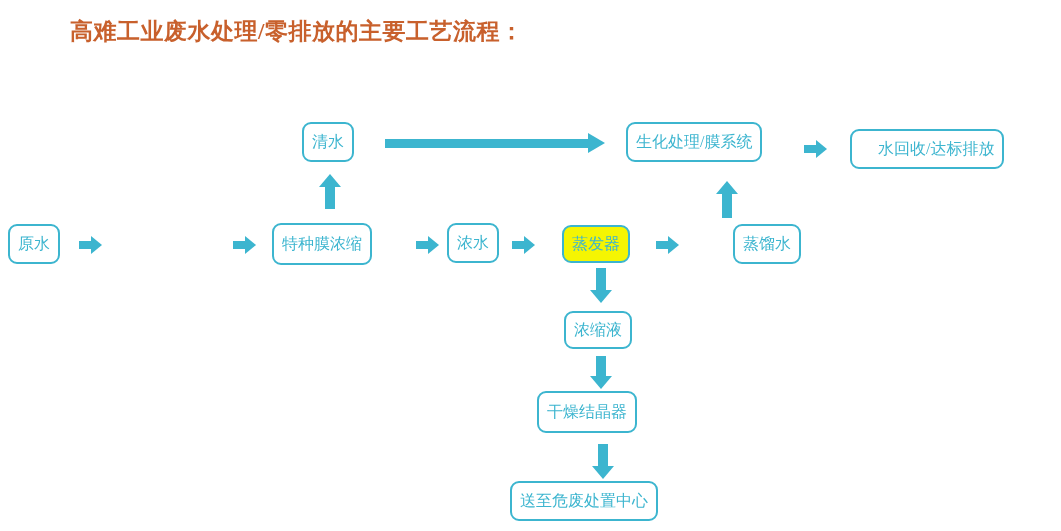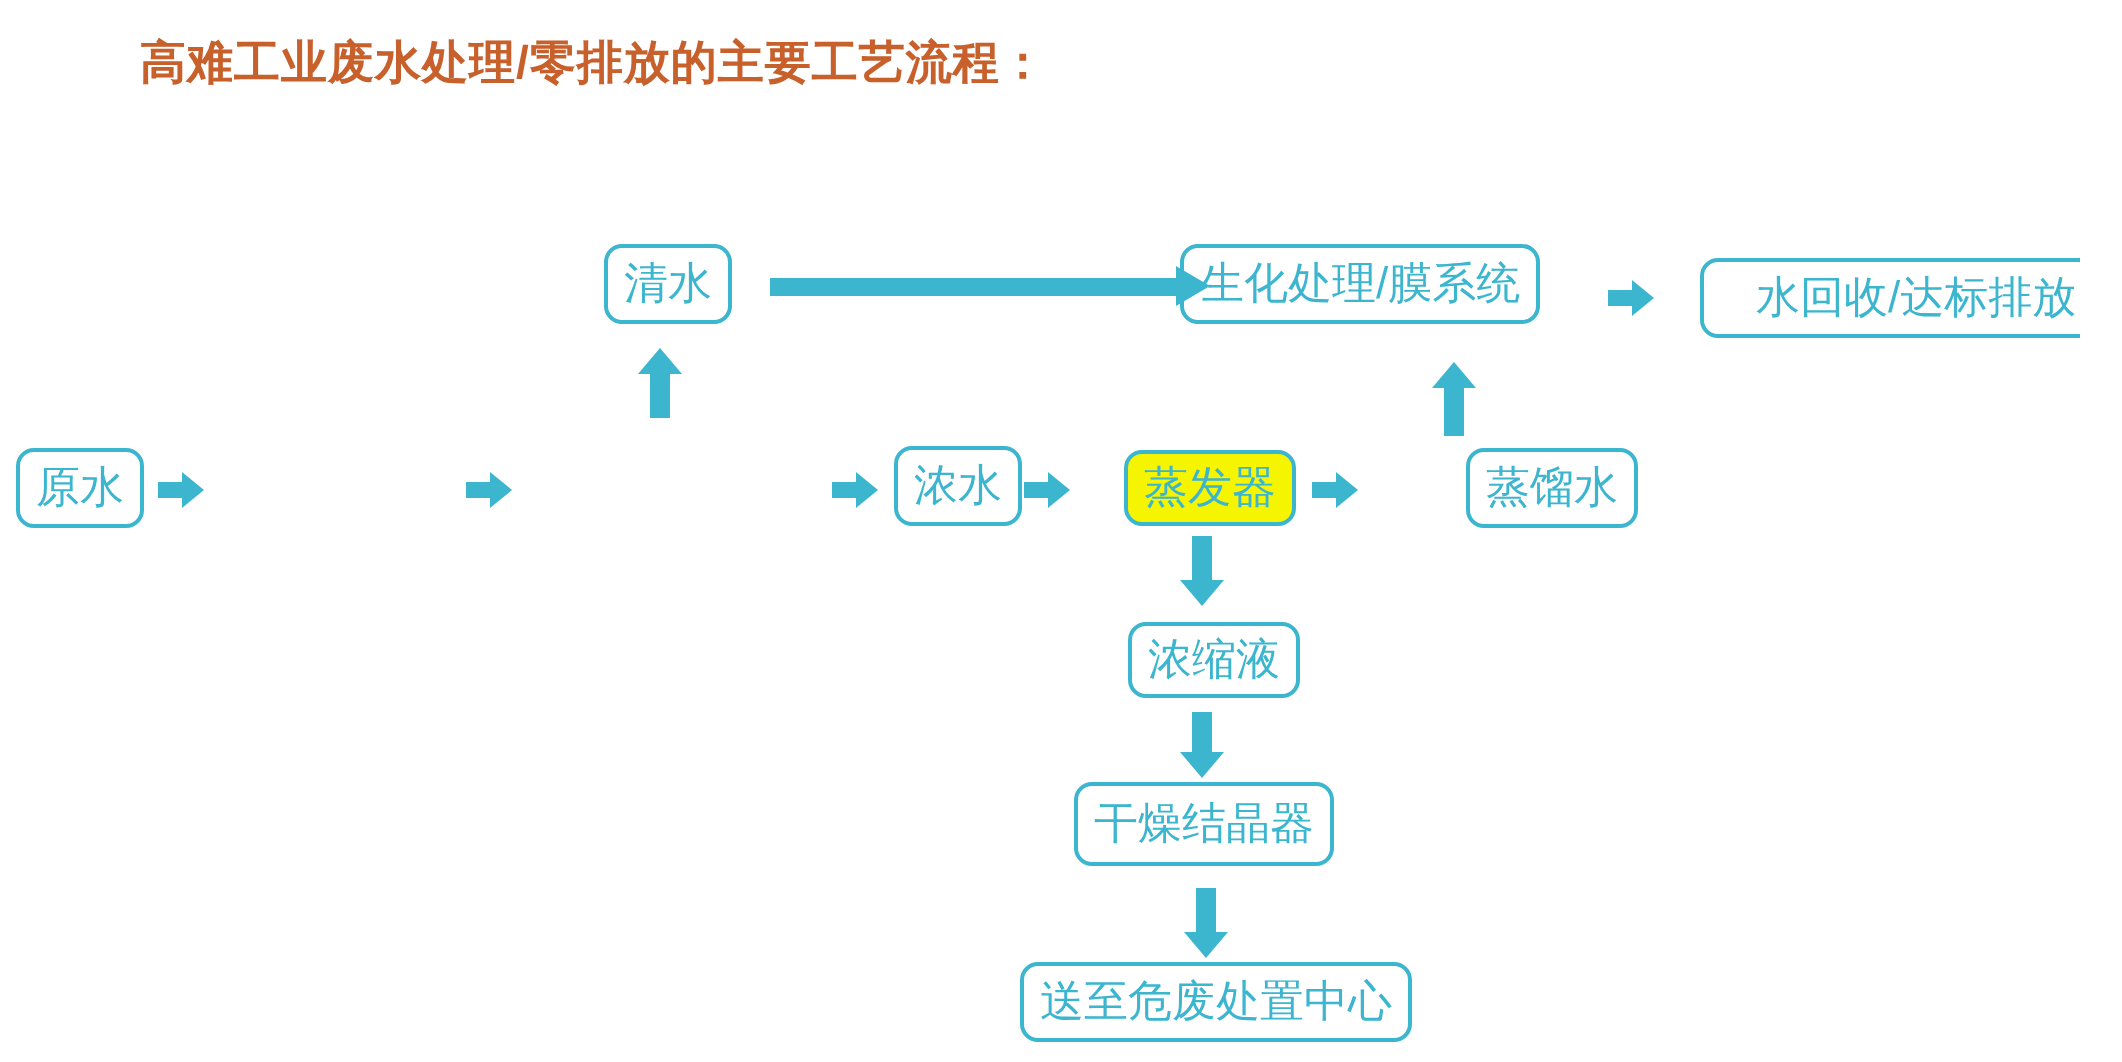--- a/index.html
+++ b/index.html
@@ -3,38 +3,38 @@
 <meta charset="utf-8">
 <style>
   :root{
     --c:#3cb5cf;          
     --hl:#f5f502;         
     --title:#c8602c;      
   }
   html,body{margin:0;padding:0;background:#fff;}
   .canvas{
     position:relative;width:1040px;height:531px;background:#fff;overflow:hidden;
-    font-family:Liberation Sans, sans-serif;
+    font-family:Liberation Serif, serif;
   }
   .title{
     position:absolute;left:70px;top:16px;
     font-size:23px;font-weight:bold;color:var(--title);
     letter-spacing:0.5px;white-space:nowrap;
   }
   .node{
     position:absolute;display:flex;align-items:center;justify-content:center;
     height:36px;padding:0 8px;
     border:2.5px solid var(--c);border-radius:9px;background:#fff;
-    color:var(--c);font-size:22px;white-space:nowrap;line-height:1;
+    color:var(--c);font-size:16px;white-space:nowrap;line-height:1;
   }
   .node.hl{background:var(--hl);}
 
   
   .n-clear      {left:302px; top:122px;}
-  .n-bio        {left:590px; top:122px;}
+  .n-bio        {left:626px; top:122px;}
   .n-recycle    {left:850px; top:129px;padding-left:26px;}
   .n-raw        {left:8px;   top:224px;}
   .n-pre        {left:116px; top:224px;}
   .n-membrane   {left:272px; top:223px; height:38px;}
   .n-concwater  {left:447px; top:223px;}
   .n-evap       {left:562px; top:225px; height:34px;}
   .n-distilled  {left:733px; top:224px;}
   .n-concliq    {left:564px; top:311px; height:34px;}
   .n-dry        {left:537px; top:391px; height:38px;}
   .n-hazard     {left:510px; top:481px;}
@@ -72,20 +72,21 @@
 
 <div class="canvas">
 
   <div class="title">高难工业废水处理/零排放的主要工艺流程：</div>
 
   <div class="node n-clear">清水</div>
   <div class="node n-bio">生化处理/膜系统</div>
   <div class="node n-recycle">水回收/达标排放</div>
 
   <div class="node n-raw">原水</div>
+  <div class="node n-membrane">特种膜浓缩</div>
   <div class="node n-concwater">浓水</div>
   <div class="node n-evap hl">蒸发器</div>
   <div class="node n-distilled">蒸馏水</div>
 
   <div class="node n-concliq">浓缩液</div>
   <div class="node n-dry">干燥结晶器</div>
   <div class="node n-hazard">送至危废处置中心</div>
 
   <div class="harrow a-raw-pre">
       <i class="ab"></i>

